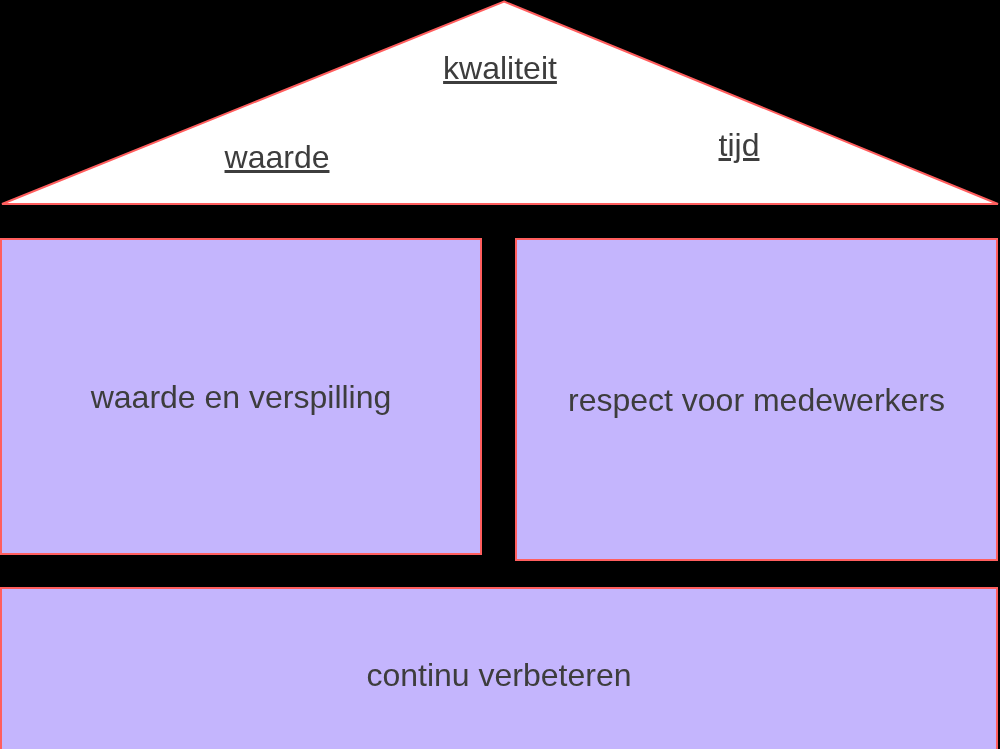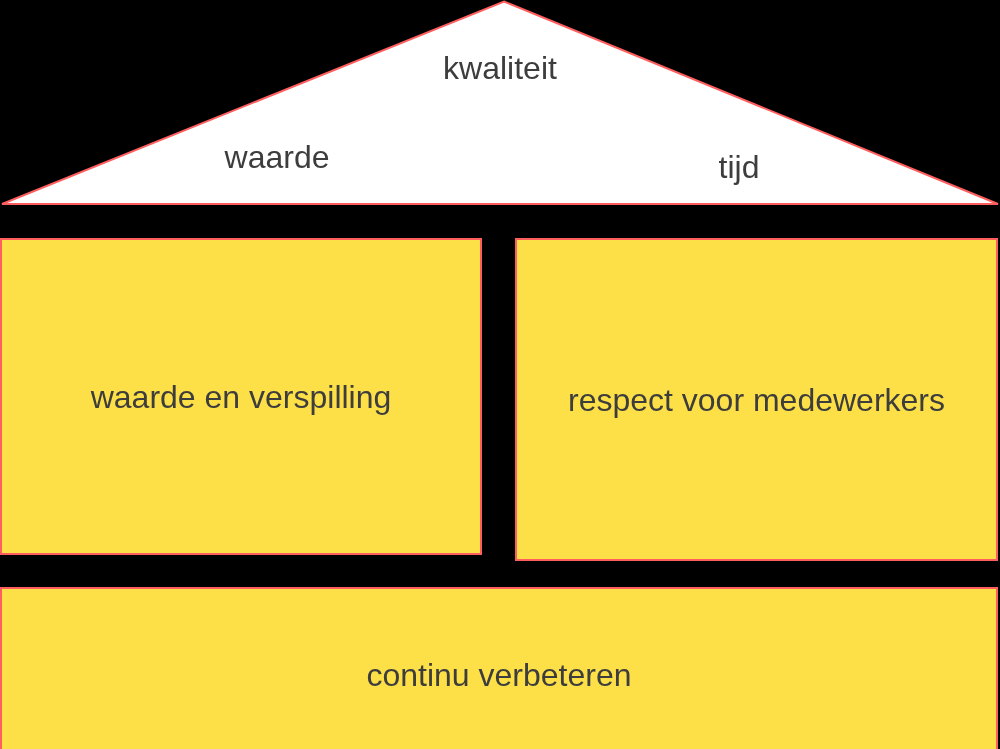--- a/index.html
+++ b/index.html
@@ -21,24 +21,25 @@
       width: 1000px;
       height: 206px;
     }
     .label {
       position: absolute;
       color: #3d3d3d;
       font-size: 32px;
       line-height: 1;
       white-space: nowrap;
       transform: translateX(-50%);
+      text-decoration: underline;
     }
     .box {
       position: absolute;
-      background: #fde047;
+      background: #c4b5fd;
       border: 2px solid #ff5e5e;
       box-sizing: border-box;
       display: flex;
       align-items: center;
       justify-content: center;
     }
     .box .box-label {
       color: #3d3d3d;
       font-size: 32px;
       line-height: 1;
@@ -49,21 +50,21 @@
 <body>
 
 <div>
 
   <svg class="roof-svg" viewBox="0 0 1000 206" xmlns="http://www.w3.org/2000/svg">
     <polygon points="504,1.5 998,204 2,204" fill="#ffffff" stroke="#ff5e5e" stroke-width="2"></polygon>
   </svg>
 
   <div class="label" style="left:500px; top:52px;">kwaliteit</div>
   <div class="label" style="left:277px; top:141px;">waarde</div>
-  <div class="label" style="left:739px; top:151px;">tijd</div>
+  <div class="label" style="left:739px; top:129px;">tijd</div>
 
   <div class="box" style="left:0px; top:238px; width:482px; height:317px;">
     <span class="box-label">waarde en verspilling</span>
   </div>
 
   <div class="box" style="left:515px; top:238px; width:483px; height:323px;">
     <span class="box-label">respect voor medewerkers</span>
   </div>
 
   <div class="box" style="left:0px; top:587px; width:998px; height:176px;">

